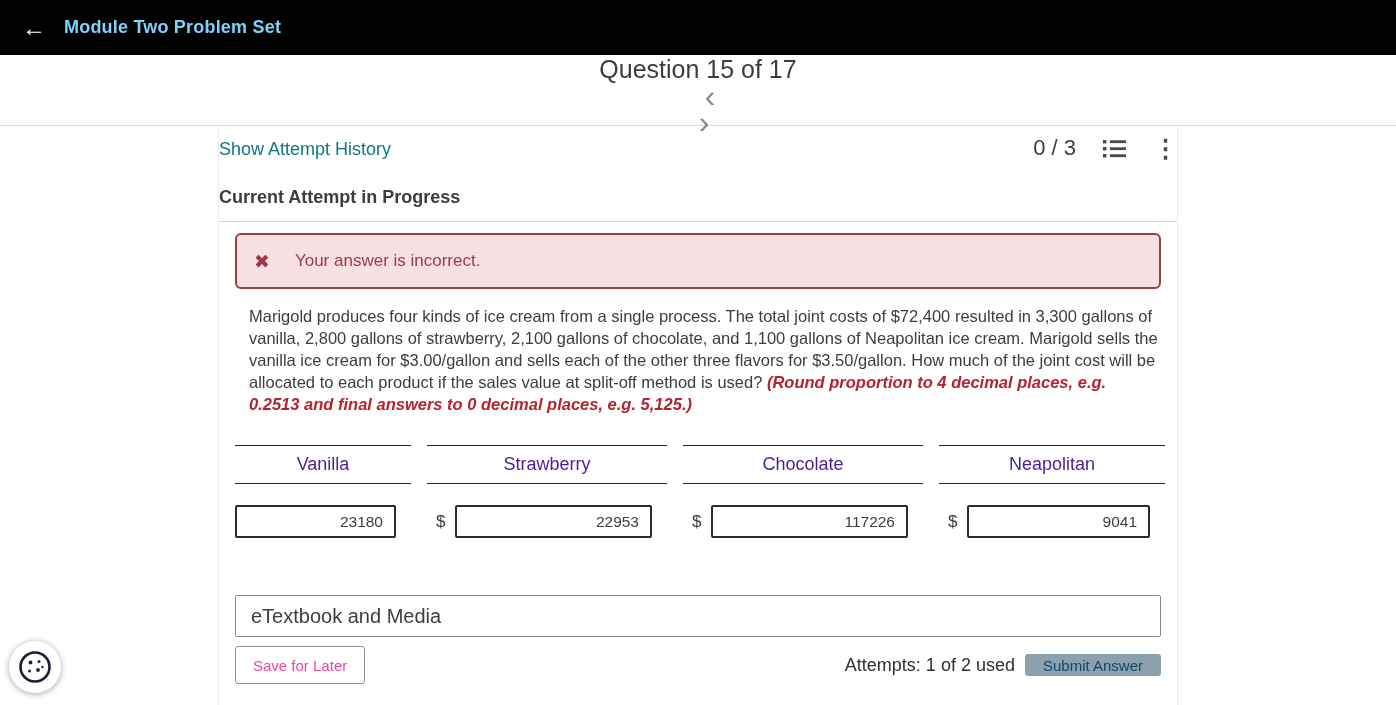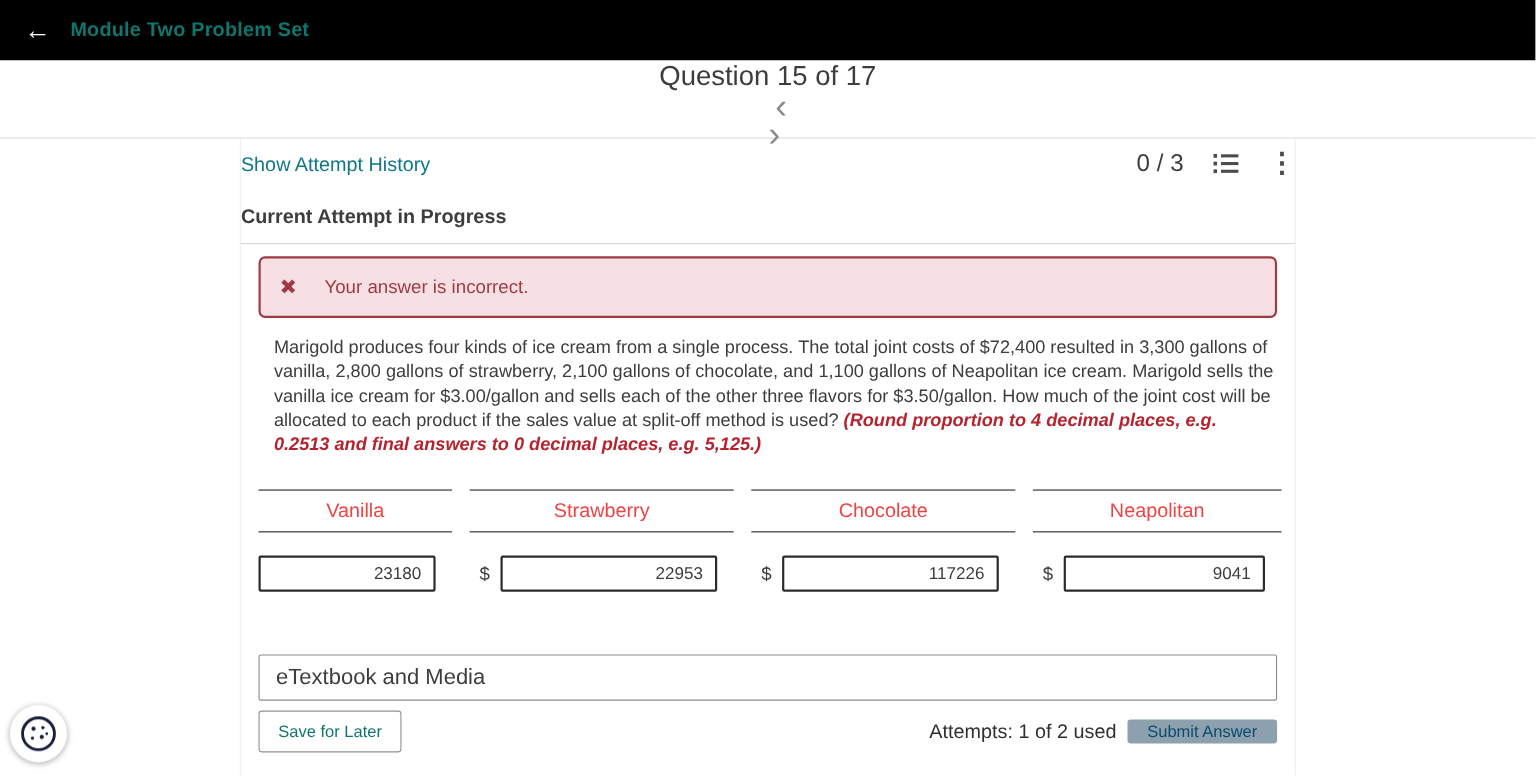--- a/index.html
+++ b/index.html
@@ -2,21 +2,21 @@
 <html><head>
 <meta charset="utf-8">
 <style>
   * { box-sizing: border-box; margin: 0; padding: 0; }
   html, body { background: #fff; font-family: "Liberation Sans", sans-serif; color: #3d3d3d; }
   body { min-height: 705px; width: 1396px; position: relative; overflow-x: hidden; }
 
   
   .topbar { height: 55px; background: #000; display: flex; align-items: center; padding: 0 22px; gap: 18px; }
   .back-btn { background: none; border: none; color: #fff; font-size: 24px; cursor: pointer; line-height: 1; padding: 0; }
-  .topbar-title { color: #0f766e; font-size: 18px; font-weight: 600; letter-spacing: .2px; }
+  .topbar-title { color: #7dd3fc; font-size: 18px; font-weight: 600; letter-spacing: .2px; }
 
   
   .qnav { background: #fff; border-bottom: 1px solid #dcdcdc; height: 71px; }
   .qnav-inner { width: 960px; margin: 0 auto; height: 100%; display: flex; align-items: center; flex-direction: column; }
   .qtitle { font-size: 25px; color: #3d3d3d; }
   .chev-btn { background: none; border: none; font-size: 32px; color: #8a8a8a; cursor: pointer; line-height: .8; padding: 0 6px; }
   .chev-prev { margin-left: 24px; }
   .chev-next { margin-left: 12px; }
   .qnav-right { margin-left: auto; display: flex; align-items: center; gap: 27px; }
   .score { font-size: 22px; color: #3d3d3d; }
@@ -37,32 +37,32 @@
   
   .problem { margin-top: 16px; font-size: 16.5px; line-height: 22px; color: #3d3d3d; margin-left: 14px; }
   .note { color: #b5232e; font-weight: 700; font-style: italic; }
 
   
   .answer-table { display: flex; gap: 16px; margin-top: 30px; }
   .col-0 { width: 176px; }
   .col-1 { width: 240px; }
   .col-2 { width: 240px; }
   .col-3 { width: 226px; }
-  .ans-header { border-top: 1px solid #262626; border-bottom: 1px solid #262626; height: 39px; display: flex; align-items: center; justify-content: center; font-size: 18px; color: #ef4444; }
+  .ans-header { border-top: 1px solid #262626; border-bottom: 1px solid #262626; height: 39px; display: flex; align-items: center; justify-content: center; font-size: 18px; color: #4c1d95; }
   .ans-row { margin-top: 21px; display: flex; align-items: center; padding-right: 15px; }
   .currency { font-size: 17px; margin-left: 9px; margin-right: 10px; color: #3d3d3d; }
   .currency:empty { display: none; }
   .ans-input { flex: 1; min-width: 0; height: 33px; border: 2px solid #2b2b2b; border-radius: 2px; font-family: inherit; font-size: 15.5px; text-align: right; padding: 12px 11px; color: #3d3d3d; background: #fff; }
 
   
   .etextbook { margin-top: 57px; border: 1px solid #8a8a8a; border-radius: 2px; height: 42px; display: flex; align-items: center; padding: 0 15px; font-size: 20px; color: #3d3d3d; cursor: pointer; background: #fff; }
 
   
   .footer-row { margin-top: 9px; display: flex; align-items: center; }
-  .save-btn { background: #fff; border: 1px solid #919191; border-radius: 3px; height: 38px; padding: 0 17px; font-size: 15px; color: #0f766e; cursor: pointer; font-family: inherit; }
+  .save-btn { background: #fff; border: 1px solid #919191; border-radius: 3px; height: 38px; padding: 0 17px; font-size: 15px; color: #ec4899; cursor: pointer; font-family: inherit; }
   .footer-right { margin-left: auto; display: flex; align-items: center; }
   .attempts { font-size: 18px; color: #2f2f2f; margin-right: 10px; }
   .submit-btn { background: #8ca1ad; color: #0c4a6e; border: none; border-radius: 3px; height: 22px; padding: 0 18px; font-size: 15px; cursor: pointer; font-family: inherit; }
 
   
   .cookie-btn { position: fixed; left: 9px; bottom: 12px; width: 52px; height: 52px; border-radius: 50%; background: #fff; box-shadow: 0 1px 6px rgba(0,0,0,.35); display: flex; align-items: center; justify-content: center; cursor: pointer; border: none; }
 </style>
 </head>
 <body>
 

